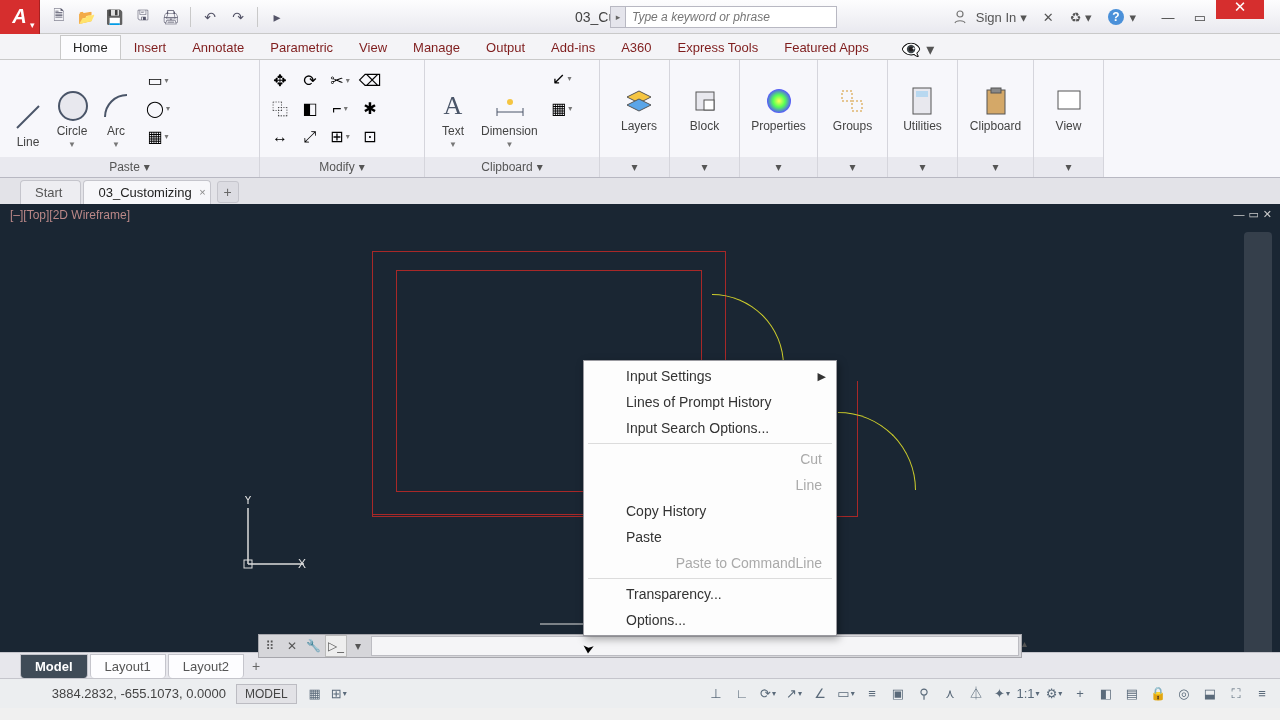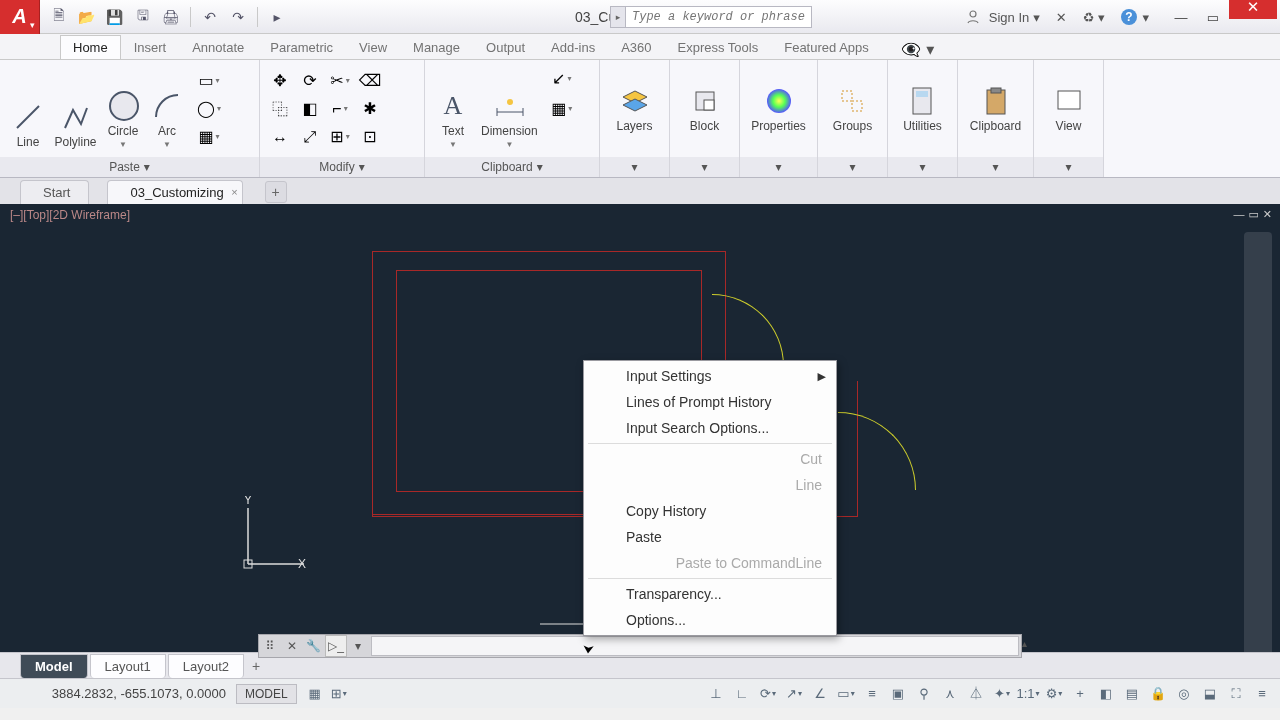--- a/index.html
+++ b/index.html
@@ -9,50 +9,50 @@
 .title-bar { height: 34px; background: linear-gradient(#fdfdfe,#e9e9ef); display: flex; align-items: center; position: relative; border-bottom: 1px solid #c9c9c9; }
 .app-icon { width: 40px; height: 34px; background: #d62e2e; display:flex; align-items:center; justify-content:center; border-right:1px solid #a82020;}
 .app-icon::after{content:"▾"; color:#fff; font-size:9px; position:absolute; left:30px; top:20px;}
 .app-a { color:#fff; font-size:20px; font-weight:bold; font-style:italic;}
 .qat { display:flex; gap:6px; margin-left:8px; align-items:center;}
 .qat-btn { width:22px; height:22px; display:flex; align-items:center; justify-content:center; color:#545468; font-size:14px;}
 .qat-sep { width:1px; height:20px; background:#c9c9c9; margin:0 2px;}
 .title-text { position:absolute; left:50%; transform:translateX(-50%); font-size:14px; color:#444;}
 .search-box { position:absolute; left:610px; top:6px; display:flex; align-items:center;}
 .search-arrow { width:16px; height:22px; background:#e5e5ec; border:1px solid #b8b8c2; display:flex; align-items:center; justify-content:center; font-size:9px; color:#666;}
-.search-input { width:186px; height:22px; border:1px solid #b8b8c2; border-left:none; padding:0 6px; font-size:12px; font-style:italic; color:#888; background:#fff;font-family:Liberation Mono, monospace;}
-.title-right { position:absolute; right:3px; top:0; display:flex; align-items:center; height:34px;}
+.search-input { width:211px; height:22px; border:1px solid #b8b8c2; border-left:none; padding:0 6px; font-size:12px; font-style:italic; color:#888; background:#fff;}
+.title-right { position:absolute; right:16px; top:0; display:flex; align-items:center; height:34px;}
 .tr-btn { height:34px; padding:0 8px; display:flex; align-items:center; font-size:13px; color:#555; gap:4px;}
 .tr-btn.signin svg{margin-right:4px;}
 .win-btns { display:flex; margin-left:8px;}
 .win-btn { width:32px; height:24px; display:flex; align-items:center; justify-content:center; font-size:13px; color:#444;}
 .win-close { background:#d62e2e; color:#fff; width:48px; height:24px; margin-top:-10px; font-size:15px;}
 
 
 .ribbon-tabs { height:26px; background:#f4f4f7; display:flex; align-items:flex-end; padding-left:60px; border-bottom:1px solid #c9c9c9;}
-.rtab { padding:4px 12px; font-size:13px; color:#737373; border:1px solid transparent; border-bottom:none; cursor:default;}
+.rtab { padding:4px 12px; font-size:13px; color:#7f1d1d; border:1px solid transparent; border-bottom:none; cursor:default;}
 .rtab.active { background:#fcfcfe; border-color:#c9c9c9; color:#222;}
 .ribbon-extras { margin-left:20px; display:flex; align-items:center; gap:8px; color:#555;}
 
 
 .ribbon { height:118px; background:#f7f7fb; display:flex; border-bottom:1px solid #b8b8c2;}
 .panel { border-right:1px solid #d5d5dc; display:flex; flex-direction:column; position:relative;}
 .panel-body { flex:1; display:flex; align-items:center; padding:4px 6px;}
 .panel-title { height:20px; background:#e9e9ef; font-size:12px; color:#555; display:flex; align-items:center; justify-content:center; gap:4px;}
 .big-btn { display:flex; flex-direction:column; align-items:center; justify-content:flex-end; padding:4px 6px; font-size:12px; color:#444; gap:2px; min-width:44px;}
 .big-btn .ico { width:32px; height:32px; display:flex; align-items:center; justify-content:center;}
 .big-btn.tall { height:88px; }
 .small-grid { display:grid; grid-template-columns:repeat(2,28px); grid-template-rows:repeat(3,26px); gap:2px;}
 .small-grid.mod { grid-template-columns:repeat(5,28px);}
 .sbtn { width:28px; height:26px; display:flex; align-items:center; justify-content:center;}
 .dd::after{content:"▾"; font-size:8px; color:#777; margin-left:2px;}
 
 
 .doc-tabs { height:26px; background:#e3e3e8; display:flex; align-items:flex-end; padding-left:20px; gap:0;}
-.doc-tab { padding:4px 18px 4px 22px; font-size:13px; color:#555; background:#ededf1; border:1px solid #c5c5cc; border-bottom:none; border-radius:4px 4px 0 0; margin-right:18px; position:relative;}
+.doc-tab { padding:4px 18px 4px 14px; font-size:13px; color:#555; background:#ededf1; border:1px solid #c5c5cc; border-bottom:none; border-radius:4px 4px 0 0; margin-right:2px; position:relative;}
 .doc-tab.active { background:#f7f7fa; color:#222;}
 .doc-tab .x { position:absolute; right:4px; top:5px; font-size:11px; color:#888;}
 .doc-add { width:22px; height:22px; background:#dcdce2; border:1px solid #c5c5cc; display:flex; align-items:center; justify-content:center; font-size:14px; color:#666; margin-left:4px; margin-bottom:1px; border-radius:3px;}
 
 
 .canvas { position:relative; background:#1a2633; height:448px; width:100%; overflow:hidden;text-decoration:underline;}
 .view-label { position:absolute; left:10px; top:4px; font-size:12px; color:#b88; }
 .mini-ctrl { position:absolute; right:8px; top:4px; display:flex; gap:4px; color:#ccc; font-size:11px;}
 .nav-cube { position:absolute; right:8px; top:28px; width:28px; height:440px; background:rgba(210,210,216,0.15); border-radius:4px;}
 
@@ -161,28 +161,20 @@
 
   <div class="panel" style="width:260px">
     <div class="panel-body">
       <div class="big-btn tall">
           <div class="ico">
             <svg width="30" height="30">
               <line x1="4" y1="26" x2="26" y2="4" stroke="#4a5568" stroke-width="2"></line>
             </svg>
           </div>
           <span>Line</span>
-        </div>
-      <div class="big-btn tall">
-          <div class="ico">
-            <svg width="30" height="30">
-              <polyline points="4,26 12,8 20,22 26,6" fill="none" stroke="#4a5568" stroke-width="2"></polyline>
-            </svg>
-          </div>
-          <span>Polyline</span>
         </div>
       <div class="big-btn tall">
           <div class="ico">
             <svg width="34" height="34">
               <circle cx="17" cy="17" r="14" fill="#e8e8ee" stroke="#4a5568" stroke-width="2"></circle>
             </svg>
           </div>
           <span>Circle</span>
           <span style="font-size:8px;color:#777">▼</span>
         </div>
@@ -254,21 +246,21 @@
       <div style="display:flex;flex-direction:column;gap:4px;margin-left:4px">
         <div class="sbtn dd">↙</div>
         <div class="sbtn dd">▦</div>
         <div class="sbtn"></div>
       </div>
     </div>
     <div class="panel-title"><span>Clipboard</span> ▾</div>
   </div>
 
   <div class="panel" style="width:70px">
-    <div class="panel-body" style="justify-content:center">
+    <div class="panel-body" style="justify-content:flex-end">
         <div class="big-btn">
           <div class="ico">
             <svg width="32" height="32">
               <path d="M16 6 L28 12 L16 18 L4 12 Z" fill="#f5c542" stroke="#555"></path>
               <path d="M16 14 L28 20 L16 26 L4 20 Z" fill="#5aa5e8" stroke="#555"></path>
             </svg>
           </div>
           <span>Layers</span>
         </div>
       </div>

